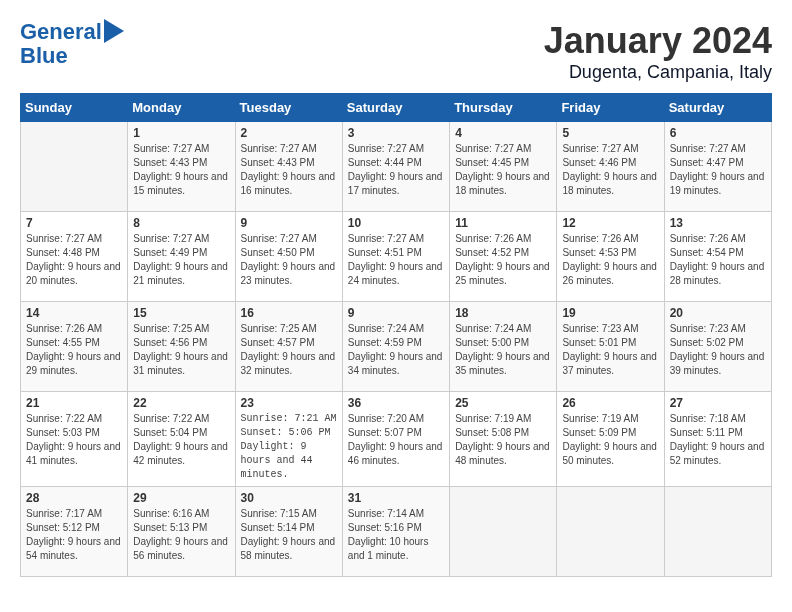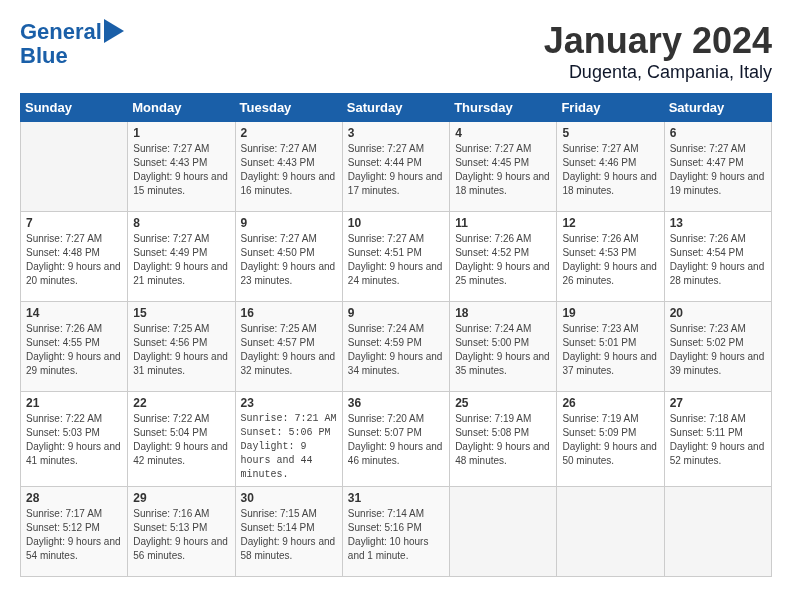--- a/index.html
+++ b/index.html
@@ -295,21 +295,21 @@
       </tr>
       <tr>
         <td>
           <span class="day-number">28</span>
           <div class="day-info" style="white-space: pre-line;">Sunrise: 7:17 AM
 Sunset: 5:12 PM
 Daylight: 9 hours and 54 minutes.</div>
         </td>
         <td>
           <span class="day-number">29</span>
-          <div class="day-info" style="white-space: pre-line;">Sunrise: 7:16 AM
+          <div class="day-info" style="white-space: pre-line;">Sunrise: 6:16 AM
 Sunset: 5:13 PM
 Daylight: 9 hours and 56 minutes.</div>
         </td>
         <td>
           <span class="day-number">30</span>
           <div class="day-info" style="white-space: pre-line;">Sunrise: 7:15 AM
 Sunset: 5:14 PM
 Daylight: 9 hours and 58 minutes.</div>
         </td>
         <td>

